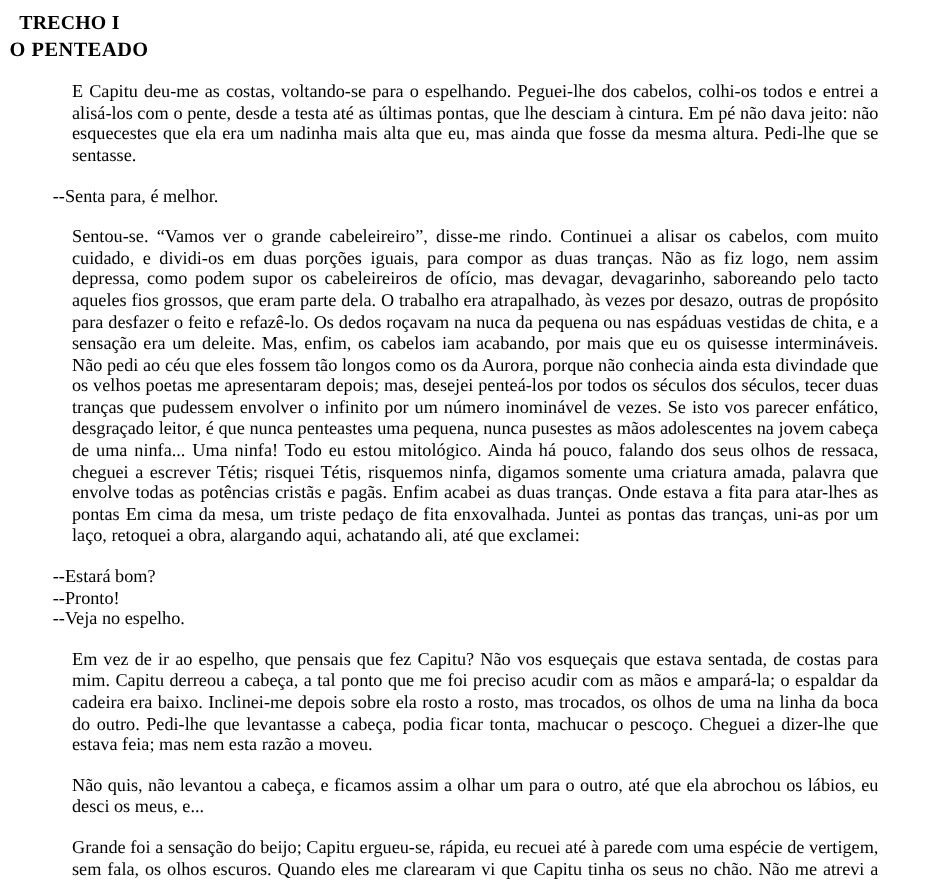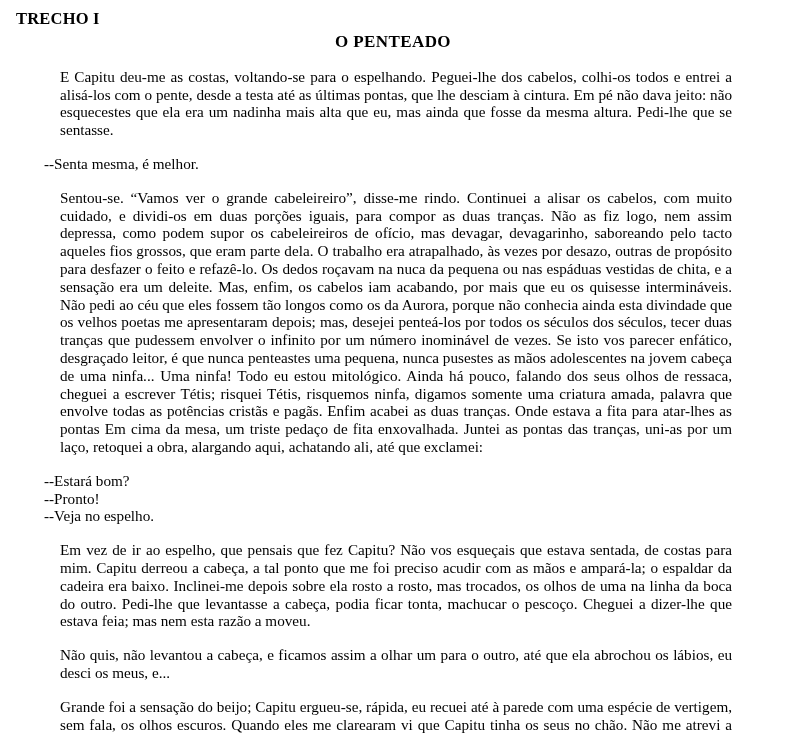--- a/index.html
+++ b/index.html
@@ -24,21 +24,21 @@
   .section-header {
     font-size: 16.5px;
     font-weight: bold;
     letter-spacing: 0.2px;
     margin: 0 0 4px 8px;
     line-height: 1.1;
   }
   .doc-title {
     font-size: 17px;
     font-weight: bold;
-    text-align: center;
+    text-align: left;
     letter-spacing: 0.4px;
     margin: 5px 0 3px 0;
     line-height: 1.1;
   }
   .body-text {
     font-size: 15.2px;
     line-height: 17.8px;
     text-align: justify;
     text-justify: inter-word;
     margin: 0 30px 0 36px;
@@ -60,21 +60,21 @@
 <body>
 
 <div class="page">
 
   <div class="section-header">TRECHO I</div>
 
   <div class="doc-title">O PENTEADO</div>
 
   <div class="body-text" id="body-container">
       <p class="para">E Capitu deu-me as costas, voltando-se para o espelhando. Peguei-lhe dos cabelos, colhi-os todos e entrei a alisá-los com o pente, desde a testa até as últimas pontas, que lhe desciam à cintura. Em pé não dava jeito: não esquecestes que ela era um nadinha mais alta que eu, mas ainda que fosse da mesma altura. Pedi-lhe que se sentasse.</p>
-      <p class="speech">--Senta mesma, é melhor.</p>
+      <p class="speech">--Senta para, é melhor.</p>
       <p class="para">Sentou-se. “Vamos ver o grande cabeleireiro”, disse-me rindo. Continuei a alisar os cabelos, com muito cuidado, e dividi-os em duas porções iguais, para compor as duas tranças. Não as fiz logo, nem assim depressa, como podem supor os cabeleireiros de ofício, mas devagar, devagarinho, saboreando pelo tacto aqueles fios grossos, que eram parte dela. O trabalho era atrapalhado, às vezes por desazo, outras de propósito para desfazer o feito e refazê-lo. Os dedos roçavam na nuca da pequena ou nas espáduas vestidas de chita, e a sensação era um deleite. Mas, enfim, os cabelos iam acabando, por mais que eu os quisesse intermináveis. Não pedi ao céu que eles fossem tão longos como os da Aurora, porque não conhecia ainda esta divindade que os velhos poetas me apresentaram depois; mas, desejei penteá-los por todos os séculos dos séculos, tecer duas tranças que pudessem envolver o infinito por um número inominável de vezes. Se isto vos parecer enfático, desgraçado leitor, é que nunca penteastes uma pequena, nunca pusestes as mãos adolescentes na jovem cabeça de uma ninfa... Uma ninfa! Todo eu estou mitológico. Ainda há pouco, falando dos seus olhos de ressaca, cheguei a escrever Tétis; risquei Tétis, risquemos ninfa, digamos somente uma criatura amada, palavra que envolve todas as potências cristãs e pagãs. Enfim acabei as duas tranças. Onde estava a fita para atar-lhes as pontas Em cima da mesa, um triste pedaço de fita enxovalhada. Juntei as pontas das tranças, uni-as por um laço, retoquei a obra, alargando aqui, achatando ali, até que exclamei:</p>
       <p class="speech">--Estará bom?</p>
       <p class="speech">--Pronto!</p>
       <p class="speech">--Veja no espelho.</p>
       <p class="para">Em vez de ir ao espelho, que pensais que fez Capitu? Não vos esqueçais que estava sentada, de costas para mim. Capitu derreou a cabeça, a tal ponto que me foi preciso acudir com as mãos e ampará-la; o espaldar da cadeira era baixo. Inclinei-me depois sobre ela rosto a rosto, mas trocados, os olhos de uma na linha da boca do outro. Pedi-lhe que levantasse a cabeça, podia ficar tonta, machucar o pescoço. Cheguei a dizer-lhe que estava feia; mas nem esta razão a moveu.</p>
       <p class="para">Não quis, não levantou a cabeça, e ficamos assim a olhar um para o outro, até que ela abrochou os lábios, eu desci os meus, e...</p>
       <p class="para">Grande foi a sensação do beijo; Capitu ergueu-se, rápida, eu recuei até à parede com uma espécie de vertigem, sem fala, os olhos escuros. Quando eles me clarearam vi que Capitu tinha os seus no chão. Não me atrevi a dizer nada; ainda que quisesse, faltava-me língua. Preso. atordoado, não achava gesto nem ímpeto que me descolasse da parede e me atirasse a ela com mil palavras cálidas e mimosas...</p>
     </div>
 
 </div>

